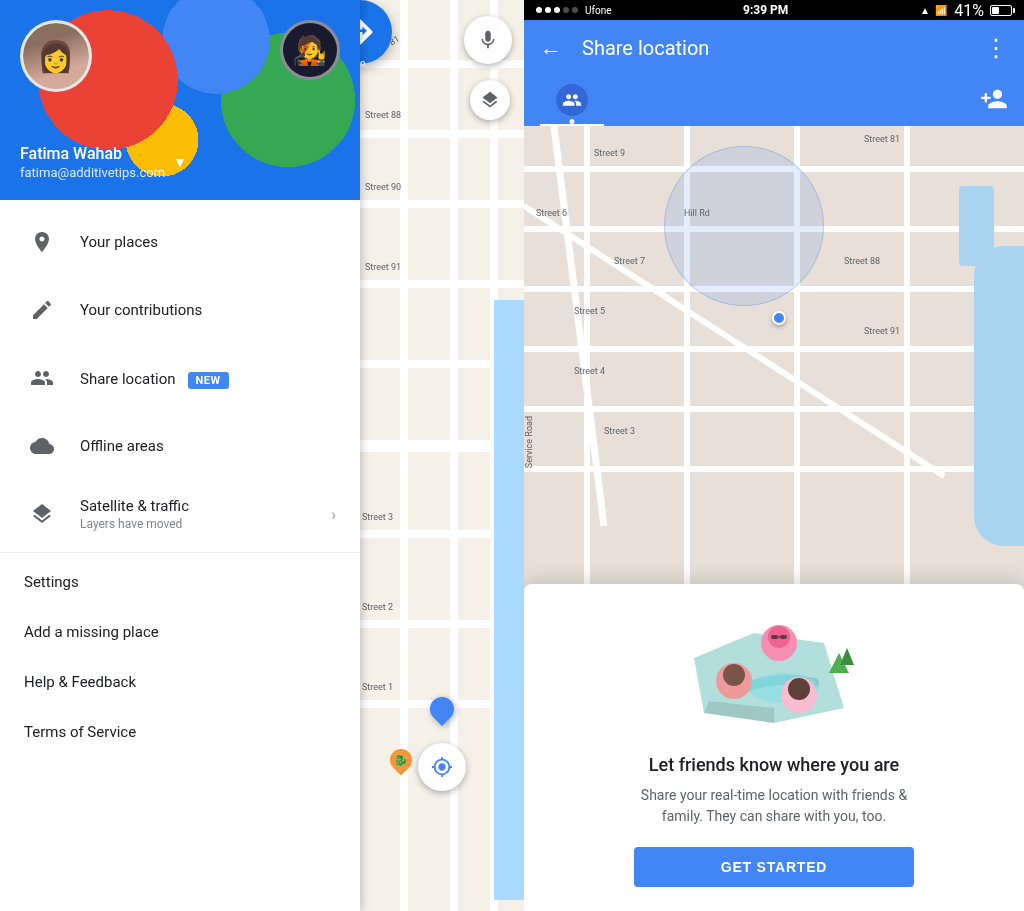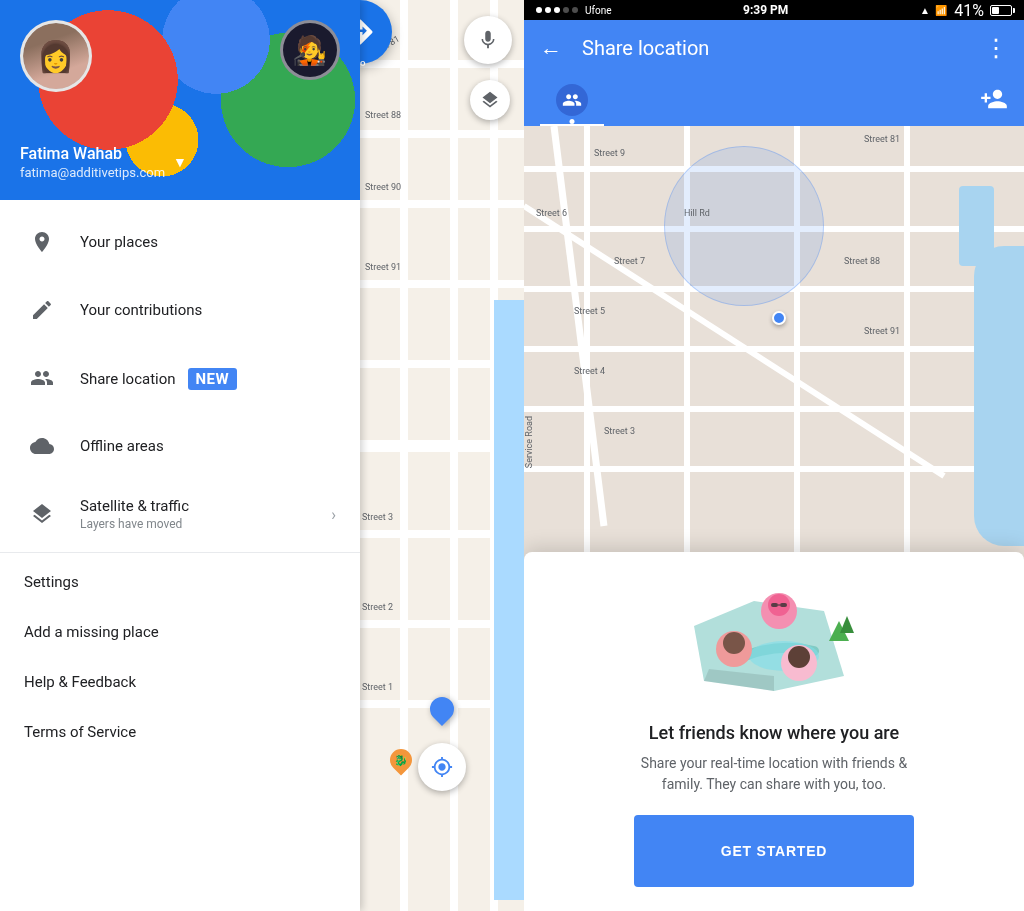--- a/index.html
+++ b/index.html
@@ -156,21 +156,21 @@
 
     .menu-item-label {
       font-size: 15px;
       color: #202124;
       flex: 1;
     }
 
     .new-badge {
       background: #4285f4;
       color: #fff;
-      font-size: 15px;
+      font-size: 11px;
       font-weight: 700;
       padding: 2px 8px;
       border-radius: 3px;
       margin-left: 8px;
       letter-spacing: 0.5px;
     }
 
     .menu-item-arrow {
       color: #9aa0a6;
       font-size: 16px;
@@ -540,21 +540,21 @@
       line-height: 1.5;
       margin-bottom: 20px;
       max-width: 280px;
     }
 
     .get-started-btn {
       background: #4285f4;
       color: #fff;
       border: none;
       border-radius: 4px;
-      padding: 28px 40px;
+      padding: 12px 40px;
       font-size: 14px;
       font-weight: 600;
       letter-spacing: 0.8px;
       cursor: pointer;
       text-transform: uppercase;
       width: 100%;
       max-width: 280px;
     }
   </style>
 </head>

